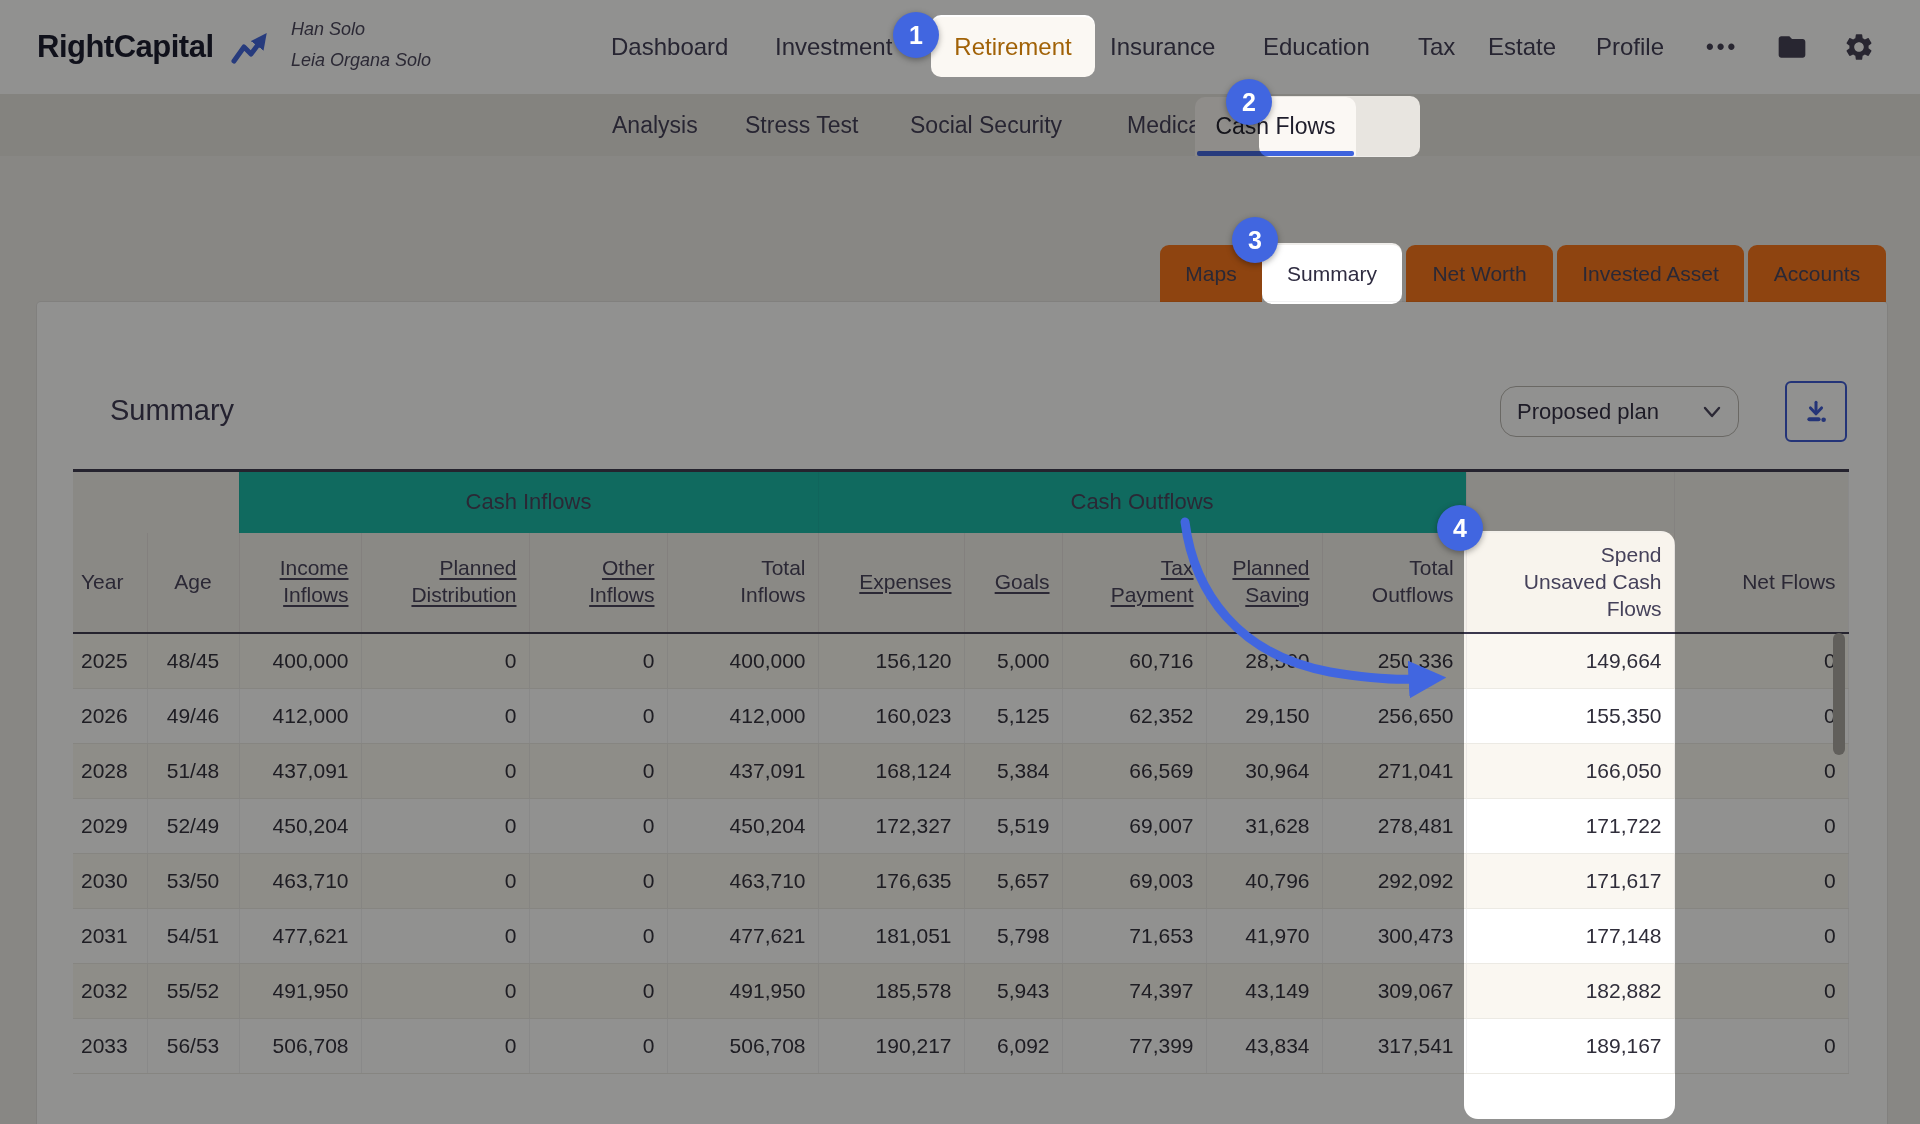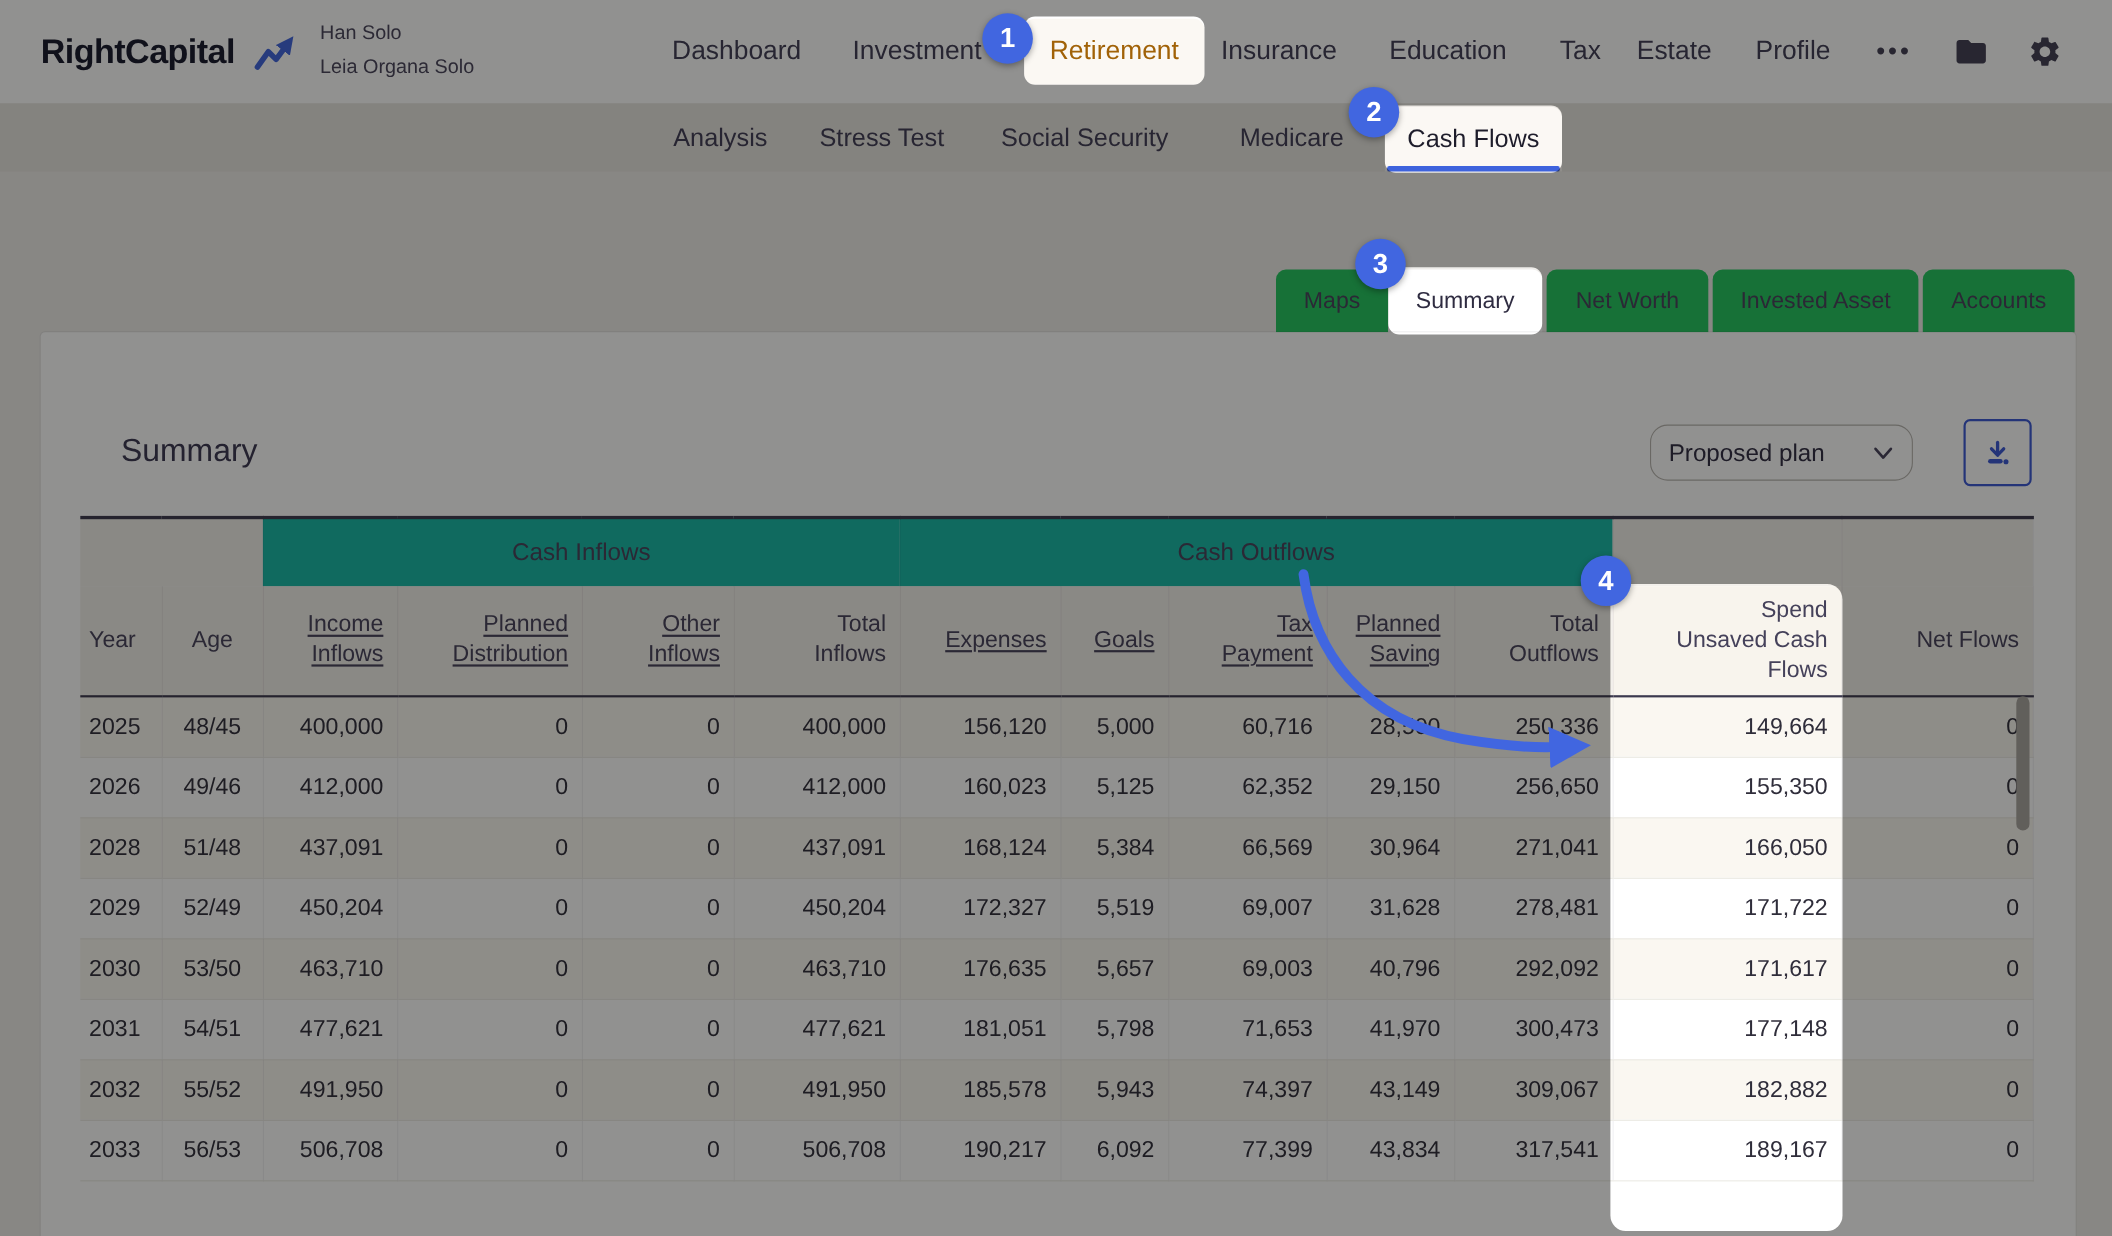--- a/index.html
+++ b/index.html
@@ -7,34 +7,34 @@
     width:1920px;height:1124px;position:relative;overflow:hidden;
     background:#efedea;
     font-family:"Liberation Sans","DejaVu Sans",sans-serif;
     -webkit-font-smoothing:antialiased;
   }
   
   .app-header{position:absolute;left:0;top:0;width:1920px;height:94px;background:#ffffff;}
   .logo-wrap{position:absolute;left:37px;top:0;height:94px;display:flex;align-items:center;gap:10px;}
   .logo-text{font-size:31px;font-weight:700;color:#15162a;letter-spacing:-.5px;}
   .logo-icon{margin-left:5px;margin-top:4px;}
-  .clients{position:absolute;left:291px;top:14px;font-size:18px;color:#47435a;line-height:31px;}
+  .clients{position:absolute;left:291px;top:14px;font-size:18px;color:#47435a;line-height:31px;font-style:italic;}
   .main-nav{position:absolute;left:0;top:0;width:1920px;height:94px;}
   .nav-item{position:absolute;top:0;height:94px;display:flex;align-items:center;font-size:24px;color:#3f3b54;cursor:pointer;white-space:nowrap;}
   .nav-item.nav-pill{top:17px;height:60px;background:#fbf8f3;border-radius:10px;justify-content:center;color:#a16207;}
   .nav-more{position:absolute;top:0;height:94px;display:flex;align-items:center;font-size:22px;font-weight:700;letter-spacing:3px;color:#413d52;cursor:pointer;}
   .nav-icon{position:absolute;top:0;height:94px;display:flex;align-items:center;cursor:pointer;}
   
   .sub-nav{position:absolute;left:0;top:94px;width:1920px;height:62px;background:#e8e5e0;}
   .subnav-item{position:absolute;top:0;height:62px;display:flex;align-items:center;font-size:23px;color:#3f3b54;cursor:pointer;white-space:nowrap;}
   .subnav-item.subnav-pill{top:3px;height:59px;background:#fbf8f4;border-radius:10px 10px 0 0;justify-content:center;color:#1e1d2b;}
   .subnav-pill::after{content:"";position:absolute;left:2px;right:2px;bottom:0;height:5px;background:#3e63dd;border-radius:2px;}
   
   .tabs-row{position:absolute;left:0;top:245px;width:1920px;height:57px;}
-  .tab{position:absolute;top:0;height:57px;background:#22c55e;border-radius:9px 9px 0 0;display:flex;align-items:center;justify-content:center;font-size:21px;color:#45415a;cursor:pointer;white-space:nowrap;}
+  .tab{position:absolute;top:0;height:57px;background:#f97316;border-radius:9px 9px 0 0;display:flex;align-items:center;justify-content:center;font-size:21px;color:#45415a;cursor:pointer;white-space:nowrap;}
   .tab.active{background:#ffffff;color:#2f2c41;}
   
   .card{position:absolute;left:37px;top:302px;width:1850px;height:822px;background:#ffffff;border-radius:4px 4px 0 0;box-shadow:0 0 0 1px rgba(40,38,55,.06);}
   .card-title{position:absolute;left:73px;top:92px;font-size:29px;font-weight:500;color:#3a3650;}
   .plan-select{position:absolute;left:1463px;top:84px;width:239px;height:51px;background:#fff;border:1.5px solid #b8b5b0;border-radius:16px;display:flex;align-items:center;font-size:22px;color:#2e2a40;padding:0 16px;box-sizing:border-box;cursor:pointer;}
   .plan-select .chev{margin-left:auto;display:flex;}
   .dl-btn{position:absolute;left:1748px;top:79px;width:62px;height:61px;border:2px solid #3a57d4;border-radius:6px;background:#fff;display:flex;align-items:center;justify-content:center;box-sizing:border-box;cursor:pointer;}
   
   .table-wrap{position:absolute;left:36px;top:167px;}
   .cf-table{border-collapse:collapse;table-layout:fixed;width:1775px;border-top:3px solid #3b384e;font-size:21px;color:#2f2d3a;}
@@ -100,21 +100,21 @@
       <div class="nav-item" style="left: 1596px;">Profile</div>
     </nav>
 </div>
 
 <div class="sub-nav">
 
 <div class="subnav-item" style="left: 612px;">Analysis</div>
     <div class="subnav-item" style="left: 745px;">Stress Test</div>
     <div class="subnav-item" style="left: 910px;">Social Security</div>
     <div class="subnav-item" style="left: 1127px;">Medicare</div>
-    <div class="subnav-item subnav-pill" style="left: 1259px; width: 161px;">Cash Flows</div>
+    <div class="subnav-item subnav-pill" style="left: 1195px; width: 161px;">Cash Flows</div>
   </div>
 
 <div class="tabs-row">
 
 <div class="tab" style="left: 1160px; width: 102px;">Maps</div>
     <div class="tab active" style="left: 1262px; width: 140px;">Summary</div>
     <div class="tab" style="left: 1406px; width: 147px;">Net Worth</div>
     <div class="tab" style="left: 1557px; width: 187px;">Invested Asset</div>
     <div class="tab" style="left: 1748px; width: 138px;">Accounts</div>
   </div>

